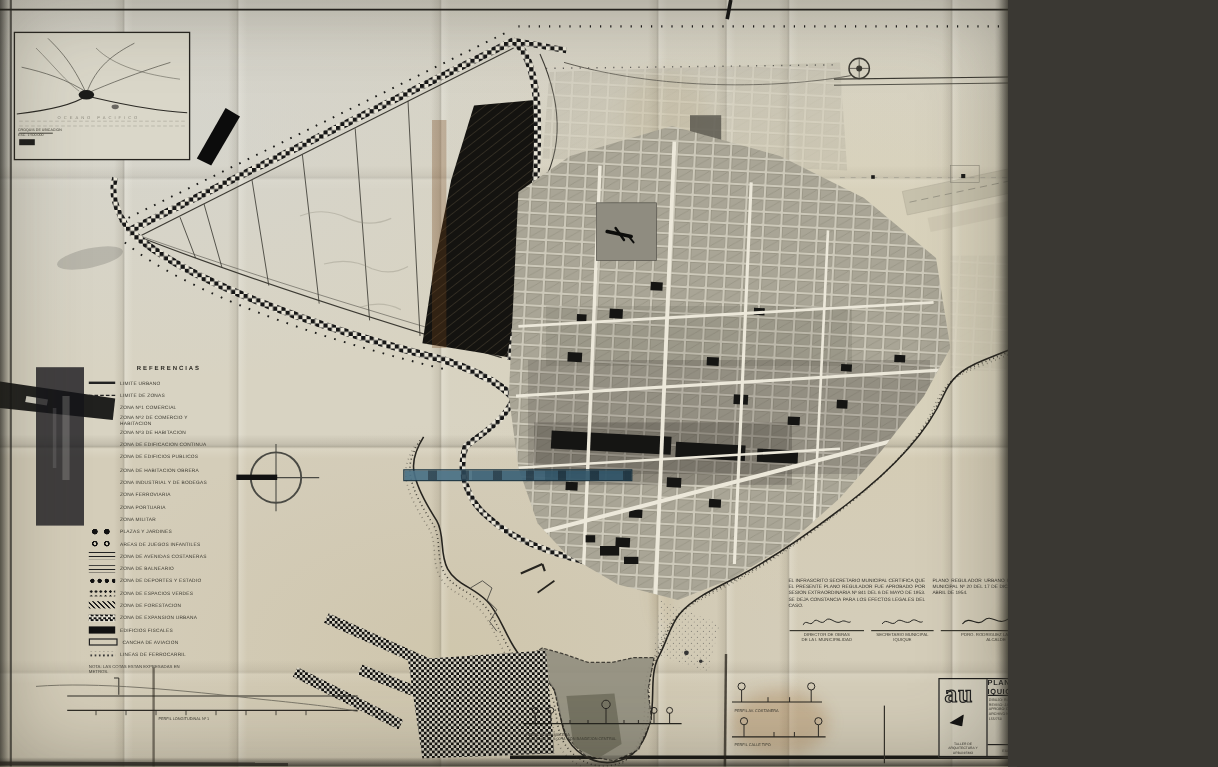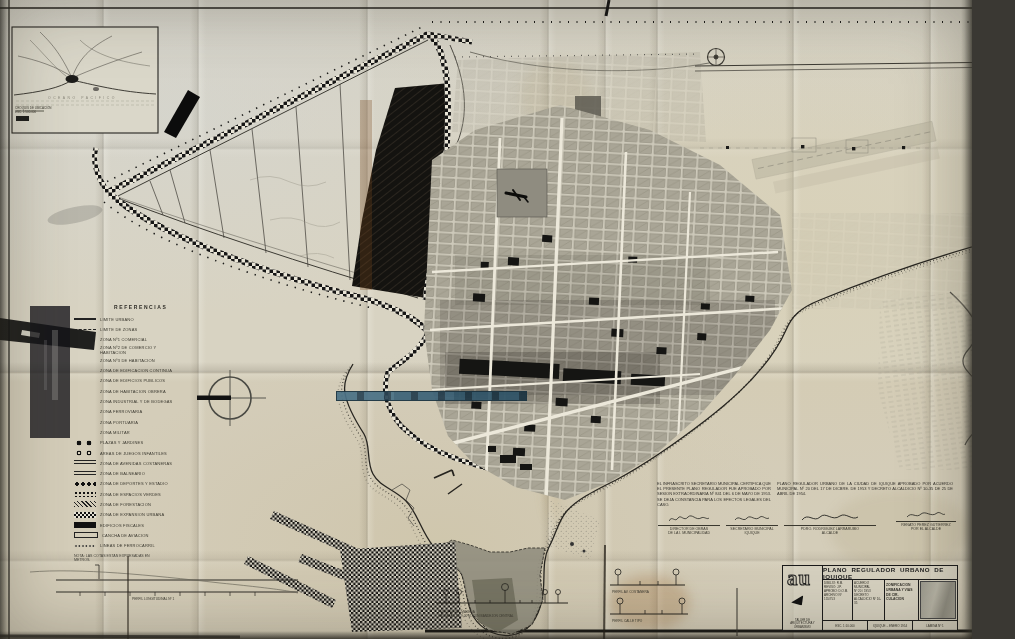--- a/index.html
+++ b/index.html
@@ -1,16 +1,16 @@
 <!DOCTYPE html>
 <html><head>
 <meta charset="utf-8">
 <style>
   html,body{margin:0;padding:0;background:#3a3833;}
-  #stage{position:relative;width:972px;height:639px;overflow:hidden;
+  #stage{position:relative;width:840px;height:639px;overflow:hidden;
          font-family:"Liberation Sans",sans-serif;background:#fef9c3;}
   
   .paper{position:absolute;inset:0;
     background:
       radial-gradient(60% 45% at 18% 18%, rgba(212,214,212,.55), transparent 70%),
       radial-gradient(55% 55% at 82% 40%, rgba(217,206,168,.38), transparent 75%),
       radial-gradient(50% 40% at 45% 85%, rgba(200,188,150,.30), transparent 75%),
       linear-gradient(180deg, rgba(208,208,204,.35) 0%, transparent 22%),
       #d8d3c2;}
   .lowerwarm{position:absolute;left:0;right:0;top:372px;bottom:0;background:rgba(170,145,90,.08);}

